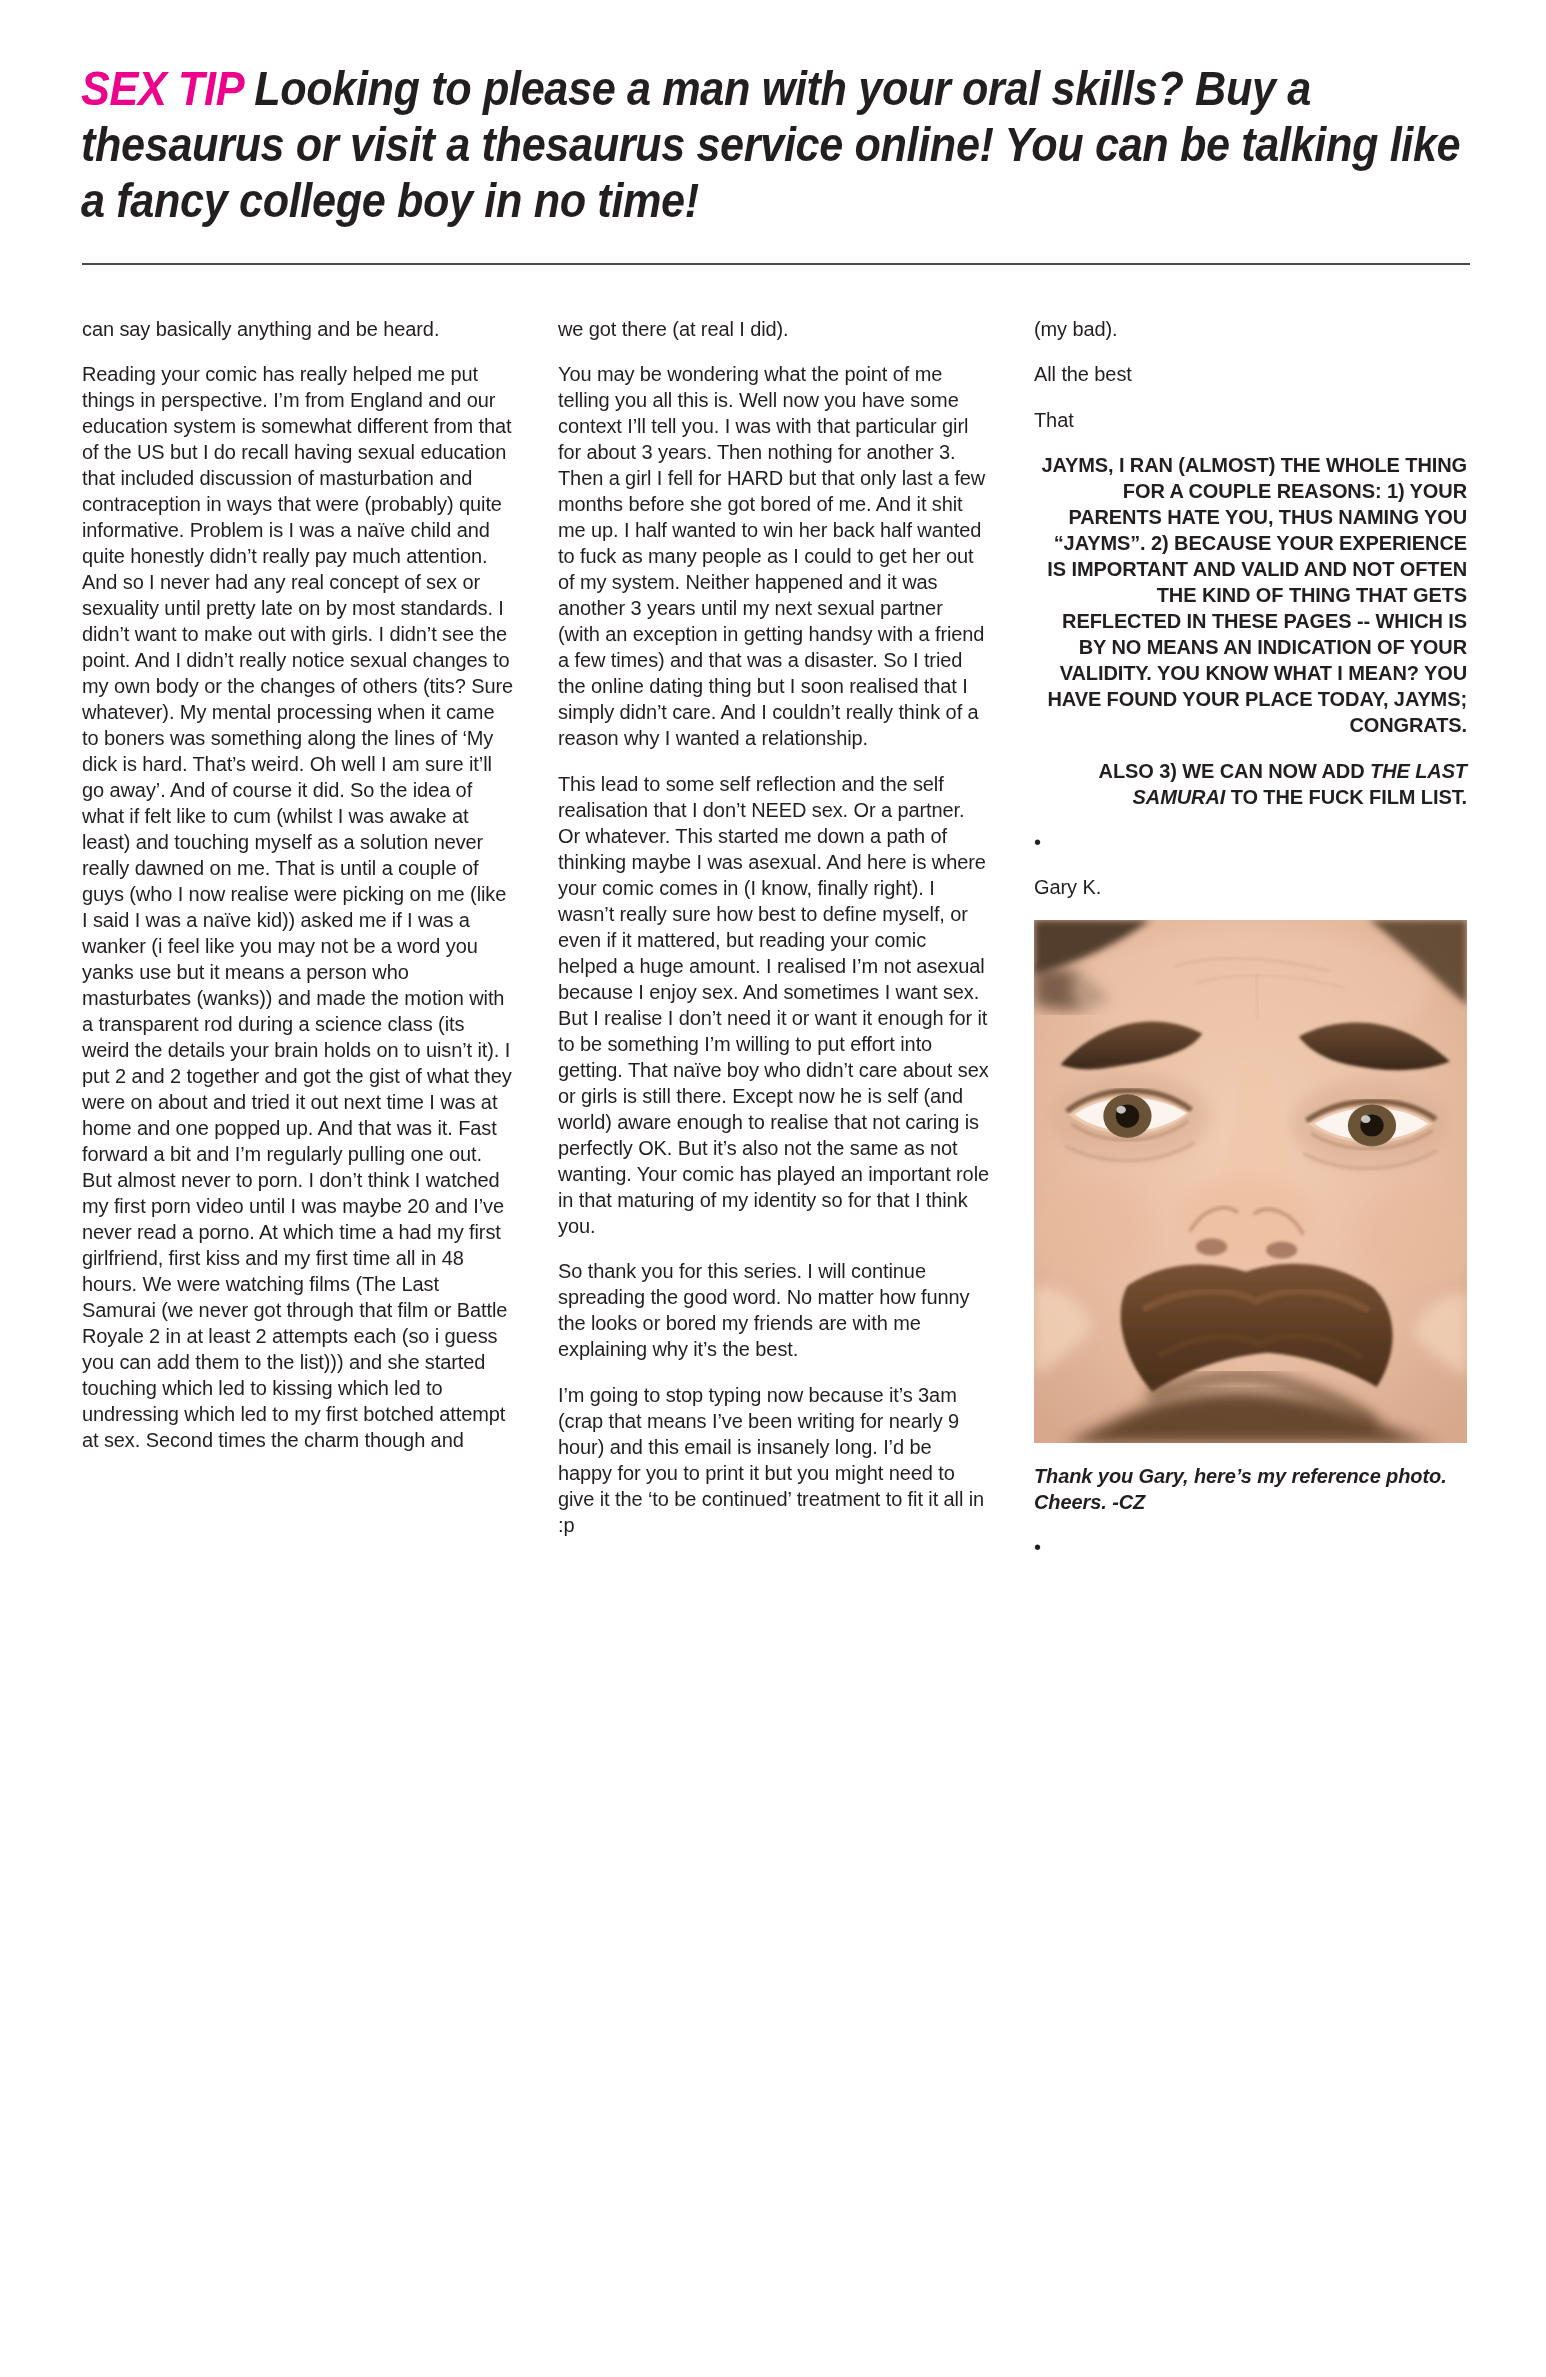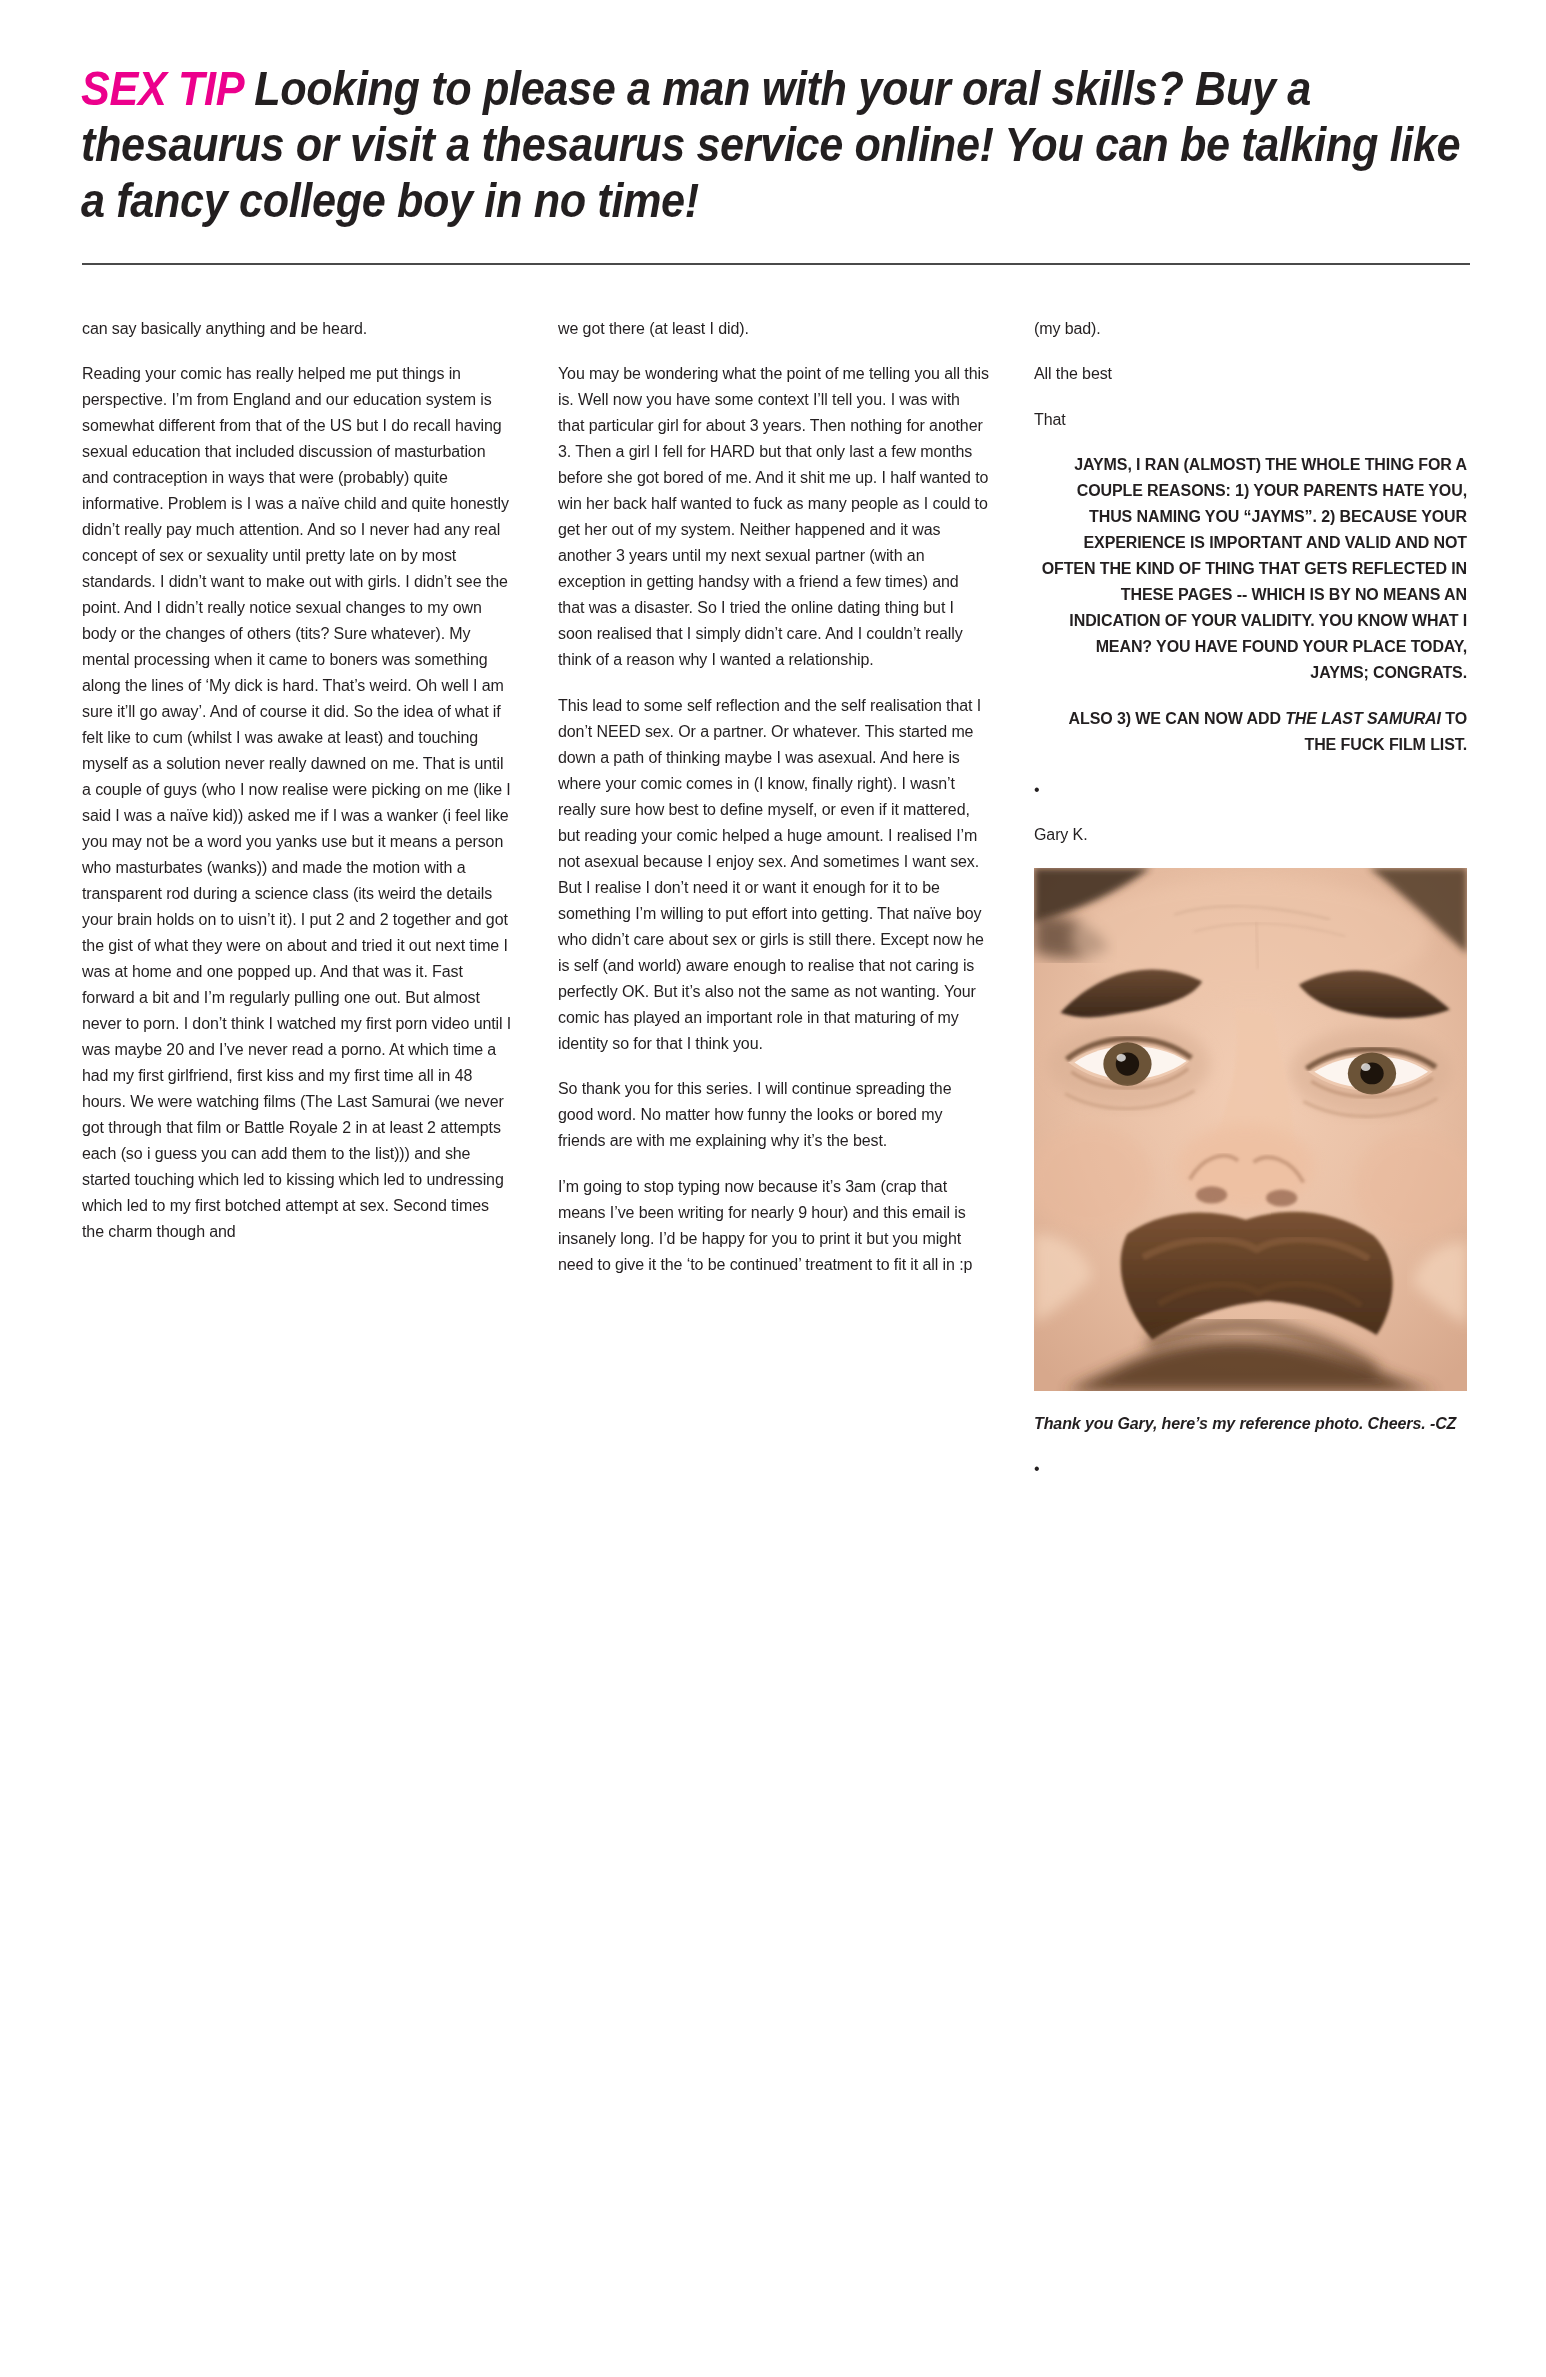--- a/index.html
+++ b/index.html
@@ -71,21 +71,21 @@
   }
   .col {
     width: 433px;
     margin-right: 45px;
     position: relative;
   }
   .col:last-child { margin-right: 8px; }
 
   .col p {
     margin: 0 0 19.4px 0;
-    font-size: 16px;
+    font-size: 20px;
     line-height: 26px;
     color: #231f20;
     letter-spacing: -0.1px;
   }
 
   .reply {
     font-weight: bold;
     text-transform: none;
     text-align: right;
   }
@@ -132,21 +132,21 @@
   <div class="rule"></div>
 
   <div class="cols">
 
     <div class="col">
       <p>can say basically anything and be heard.</p>
       <p>Reading your comic has really helped me put things in perspective. I’m from England and our education system is somewhat different from that of the US but I do recall having sexual education that included discussion of masturbation and contraception in ways that were (probably) quite informative. Problem is I was a naïve child and quite honestly didn’t really pay much attention. And so I never had any real concept of sex or sexuality until pretty late on by most standards. I didn’t want to make out with girls. I didn’t see the point. And I didn’t really notice sexual changes to my own body or the changes of others (tits? Sure whatever). My mental processing when it came to boners was something along the lines of ‘My dick is hard. That’s weird. Oh well I am sure it’ll go away’. And of course it did. So the idea of what if felt like to cum (whilst I was awake at least) and touching myself as a solution never really dawned on me. That is until a couple of guys (who I now realise were picking on me (like I said I was a naïve kid)) asked me if I was a wanker (i feel like you may not be a word you yanks use but it means a person who masturbates (wanks)) and made the motion with a transparent rod during a science class (its weird the details your brain holds on to uisn’t it). I put 2 and 2 together and got the gist of what they were on about and tried it out next time I was at home and one popped up. And that was it. Fast forward a bit and I’m regularly pulling one out. But almost never to porn. I don’t think I watched my first porn video until I was maybe 20 and I’ve never read a porno. At which time a had my first girlfriend, first kiss and my first time all in 48 hours. We were watching films (The Last Samurai (we never got through that film or Battle Royale 2 in at least 2 attempts each (so i guess you can add them to the list))) and she started touching which led to kissing which led to undressing which led to my first botched attempt at sex. Second times the charm though and</p>
     </div>
 
     <div class="col">
-      <p>we got there (at least I did).</p>
+      <p>we got there (at real I did).</p>
       <p>You may be wondering what the point of me telling you all this is. Well now you have some context I’ll tell you. I was with that particular girl for about 3 years. Then nothing for another 3. Then a girl I fell for HARD but that only last a few months before she got bored of me. And it shit me up. I half wanted to win her back half wanted to fuck as many people as I could to get her out of my system. Neither happened and it was another 3 years until my next sexual partner (with an exception in getting handsy with a friend a few times) and that was a disaster. So I tried the online dating thing but I soon realised that I simply didn’t care. And I couldn’t really think of a reason why I wanted a relationship.</p>
       <p>This lead to some self reflection and the self realisation that I don’t NEED sex. Or a partner. Or whatever. This started me down a path of thinking maybe I was asexual. And here is where your comic comes in (I know, finally right). I wasn’t really sure how best to define myself, or even if it mattered, but reading your comic helped a huge amount. I realised I’m not asexual because I enjoy sex. And sometimes I want sex. But I realise I don’t need it or want it enough for it to be something I’m willing to put effort into getting. That naïve boy who didn’t care about sex or girls is still there. Except now he is self (and world) aware enough to realise that not caring is perfectly OK. But it’s also not the same as not wanting. Your comic has played an important role in that maturing of my identity so for that I think you.</p>
       <p>So thank you for this series. I will continue spreading the good word. No matter how funny the looks or bored my friends are with me explaining why it’s the best.</p>
       <p>I’m going to stop typing now because it’s 3am (crap that means I’ve been writing for nearly 9 hour) and this email is insanely long. I’d be happy for you to print it but you might need to give it the ‘to be continued’ treatment to fit it all in :p</p>
     </div>
 
     <div class="col">
       <p>(my bad).</p>
       <p>All the best</p>
       <p>That</p>

